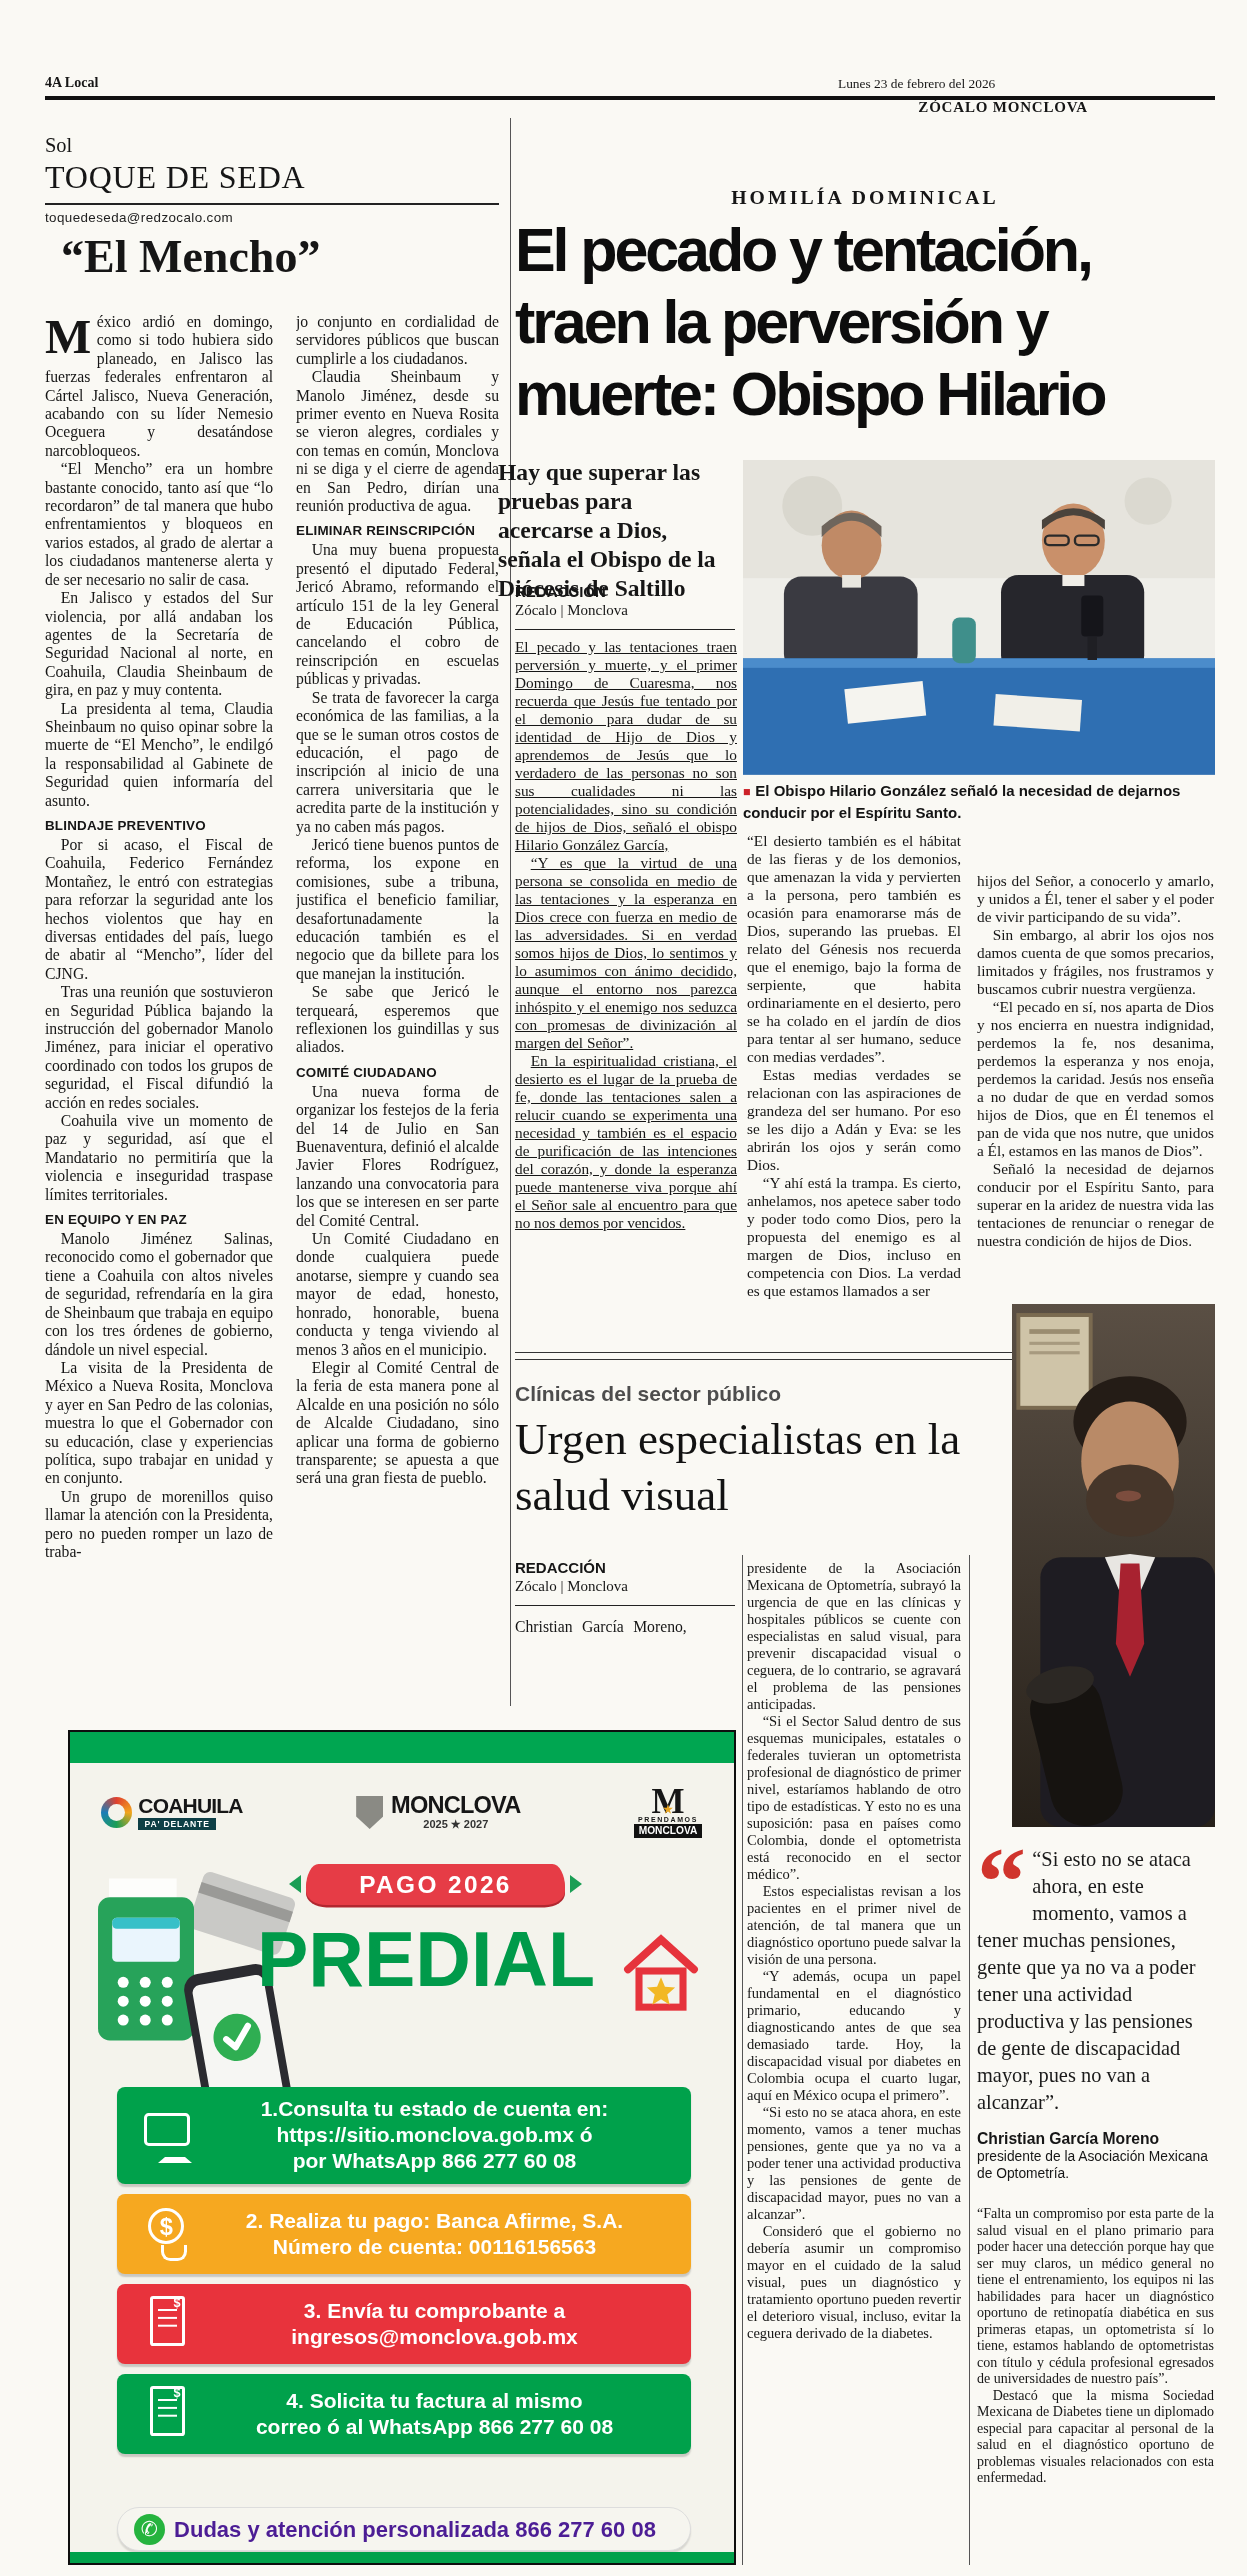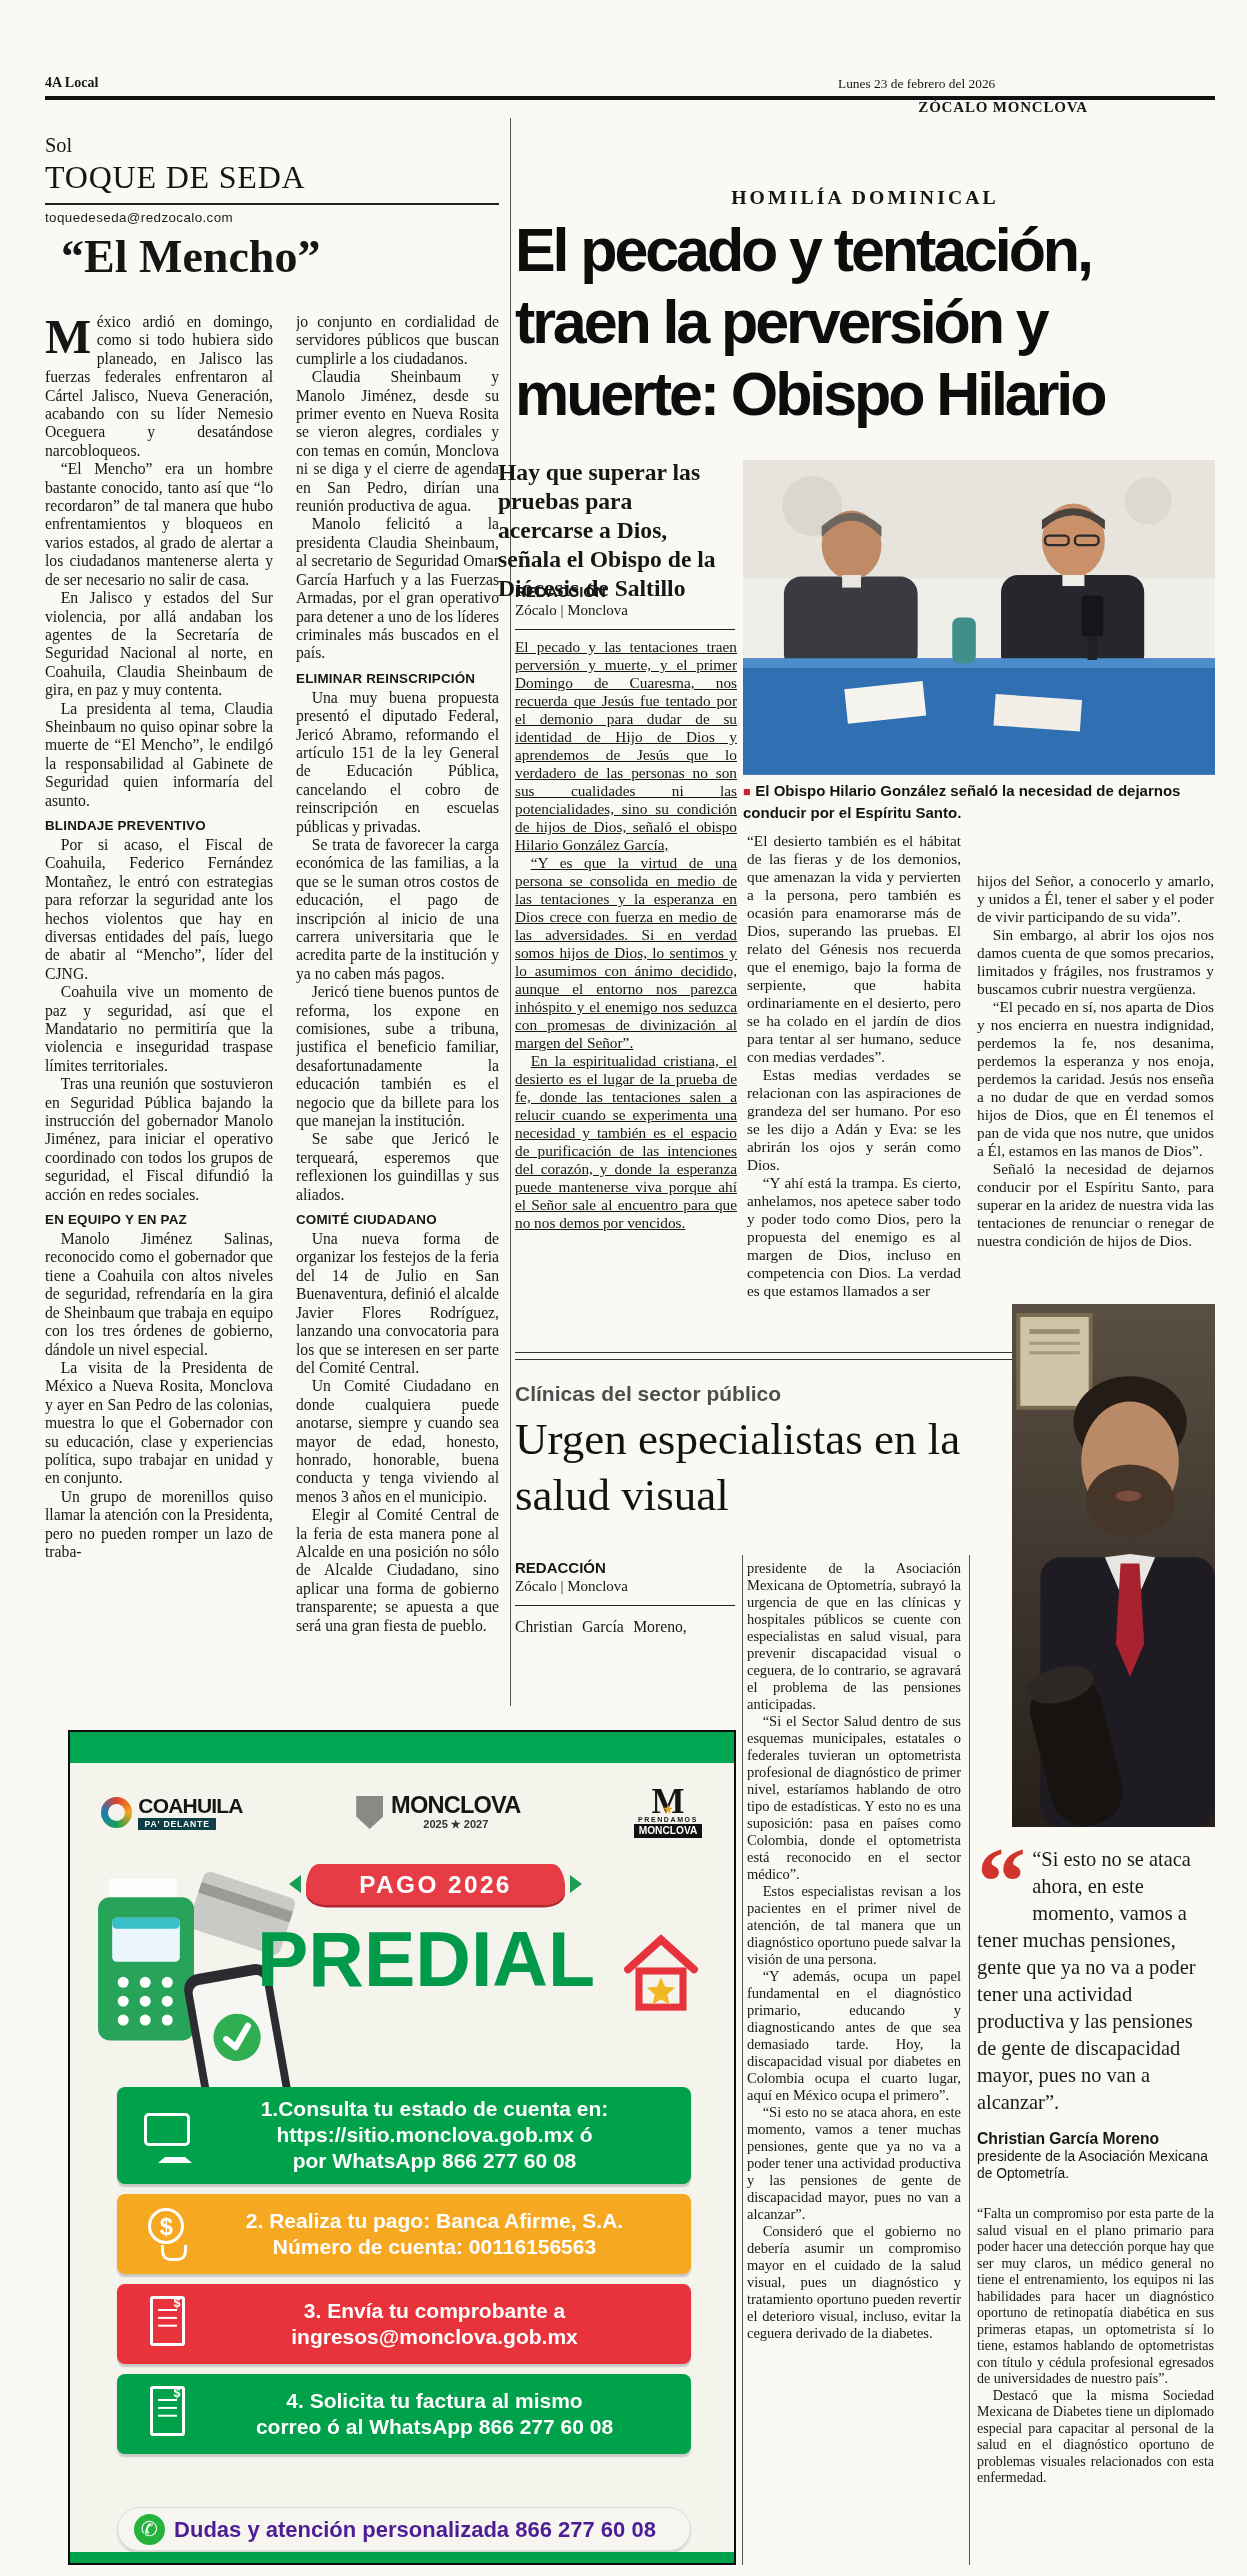--- a/index.html
+++ b/index.html
@@ -180,31 +180,30 @@
   <div class="tq-rule"></div>
   <div class="tq-email">toquedeseda@redzocalo.com</div>
   <div class="tq-headline">“El Mencho”</div>
   <div class="tq-col1 flow">
       <p class="nodent"><span class="dropcap">M</span>éxico ardió en domingo, como si todo hubiera sido planeado, en Jalisco las fuerzas federales enfrentaron al Cártel Jalisco, Nueva Generación, acabando con su líder Nemesio Oceguera y desatándose narcobloqueos.</p>
       <p>“El Mencho” era un hombre bastante conocido, tanto así que “lo recordaron” de tal manera que hubo enfrentamientos y bloqueos en varios estados, al grado de alertar a los ciudadanos mantenerse alerta y de ser necesario no salir de casa.</p>
       <p>En Jalisco y estados del Sur violencia, por allá andaban los agentes de la Secretaría de Seguridad Nacional al norte, en Coahuila, Claudia Sheinbaum de gira, en paz y muy contenta.</p>
       <p>La presidenta al tema, Claudia Sheinbaum no quiso opinar sobre la muerte de “El Mencho”, le endilgó la responsabilidad al Gabinete de Seguridad quien informaría del asunto.</p>
       <h4>BLINDAJE PREVENTIVO</h4>
       <p>Por si acaso, el Fiscal de Coahuila, Federico Fernández Montañez, le entró con estrategias para reforzar la seguridad ante los hechos violentos que hay en diversas entidades del país, luego de abatir al “Mencho”, líder del CJNG.</p>
+      <p>Tras una reunión que sostuvieron en Seguridad Pública bajando la instrucción del gobernador Manolo Jiménez, para iniciar el operativo coordinado con todos los grupos de seguridad, el Fiscal difundió la acción en redes sociales.</p>
       <p>Coahuila vive un momento de paz y seguridad, así que el Mandatario no permitiría que la violencia e inseguridad traspase límites territoriales.</p>
-      <p>Tras una reunión que sostuvieron en Seguridad Pública bajando la instrucción del gobernador Manolo Jiménez, para iniciar el operativo coordinado con todos los grupos de seguridad, el Fiscal difundió la acción en redes sociales.</p>
       <h4>EN EQUIPO Y EN PAZ</h4>
       <p>Manolo Jiménez Salinas, reconocido como el gobernador que tiene a Coahuila con altos niveles de seguridad, refrendaría en la gira de Sheinbaum que trabaja en equipo con los tres órdenes de gobierno, dándole un nivel especial.</p>
       <p>La visita de la Presidenta de México a Nueva Rosita, Monclova y ayer en San Pedro de las colonias, muestra lo que el Gobernador con su educación, clase y experiencias política, supo trabajar en unidad y en conjunto.</p>
       <p>Un grupo de morenillos quiso llamar la atención con la Presidenta, pero no pueden romper un lazo de traba-</p>
     </div>
   <div class="tq-col2 flow">
       <p class="nodent">jo conjunto en cordialidad de servidores públicos que buscan cumplirle a los ciudadanos.</p>
       <p>Claudia Sheinbaum y Manolo Jiménez, desde su primer evento en Nueva Rosita se vieron alegres, cordiales y con temas en común, Monclova ni se diga y el cierre de agenda en San Pedro, dirían una reunión productiva de agua.</p>
-      <p>Manolo felicitó a la presidenta Claudia Sheinbaum, al secretario de Seguridad Omar García Harfuch y a las Fuerzas Armadas, por el gran operativo para detener a uno de los líderes criminales más buscados en el país.</p>
       <h4>ELIMINAR REINSCRIPCIÓN</h4>
       <p>Una muy buena propuesta presentó el diputado Federal, Jericó Abramo, reformando el artículo 151 de la ley General de Educación Pública, cancelando el cobro de reinscripción en escuelas públicas y privadas.</p>
       <p>Se trata de favorecer la carga económica de las familias, a la que se le suman otros costos de educación, el pago de inscripción al inicio de una carrera universitaria que le acredita parte de la institución y ya no caben más pagos.</p>
       <p>Jericó tiene buenos puntos de reforma, los expone en comisiones, sube a tribuna, justifica el beneficio familiar, desafortunadamente la educación también es el negocio que da billete para los que manejan la institución.</p>
       <p>Se sabe que Jericó le terqueará, esperemos que reflexionen los guindillas y sus aliados.</p>
       <h4>COMITÉ CIUDADANO</h4>
       <p>Una nueva forma de organizar los festejos de la feria del 14 de Julio en San Buenaventura, definió el alcalde Javier Flores Rodríguez, lanzando una convocatoria para los que se interesen en ser parte del Comité Central.</p>
       <p>Un Comité Ciudadano en donde cualquiera puede anotarse, siempre y cuando sea mayor de edad, honesto, honrado, honorable, buena conducta y tenga viviendo al menos 3 años en el municipio.</p>
       <p>Elegir al Comité Central de la feria de esta manera pone al Alcalde en una posición no sólo de Alcalde Ciudadano, sino aplicar una forma de gobierno transparente; se apuesta a que será una gran fiesta de pueblo.</p>
     </div>

